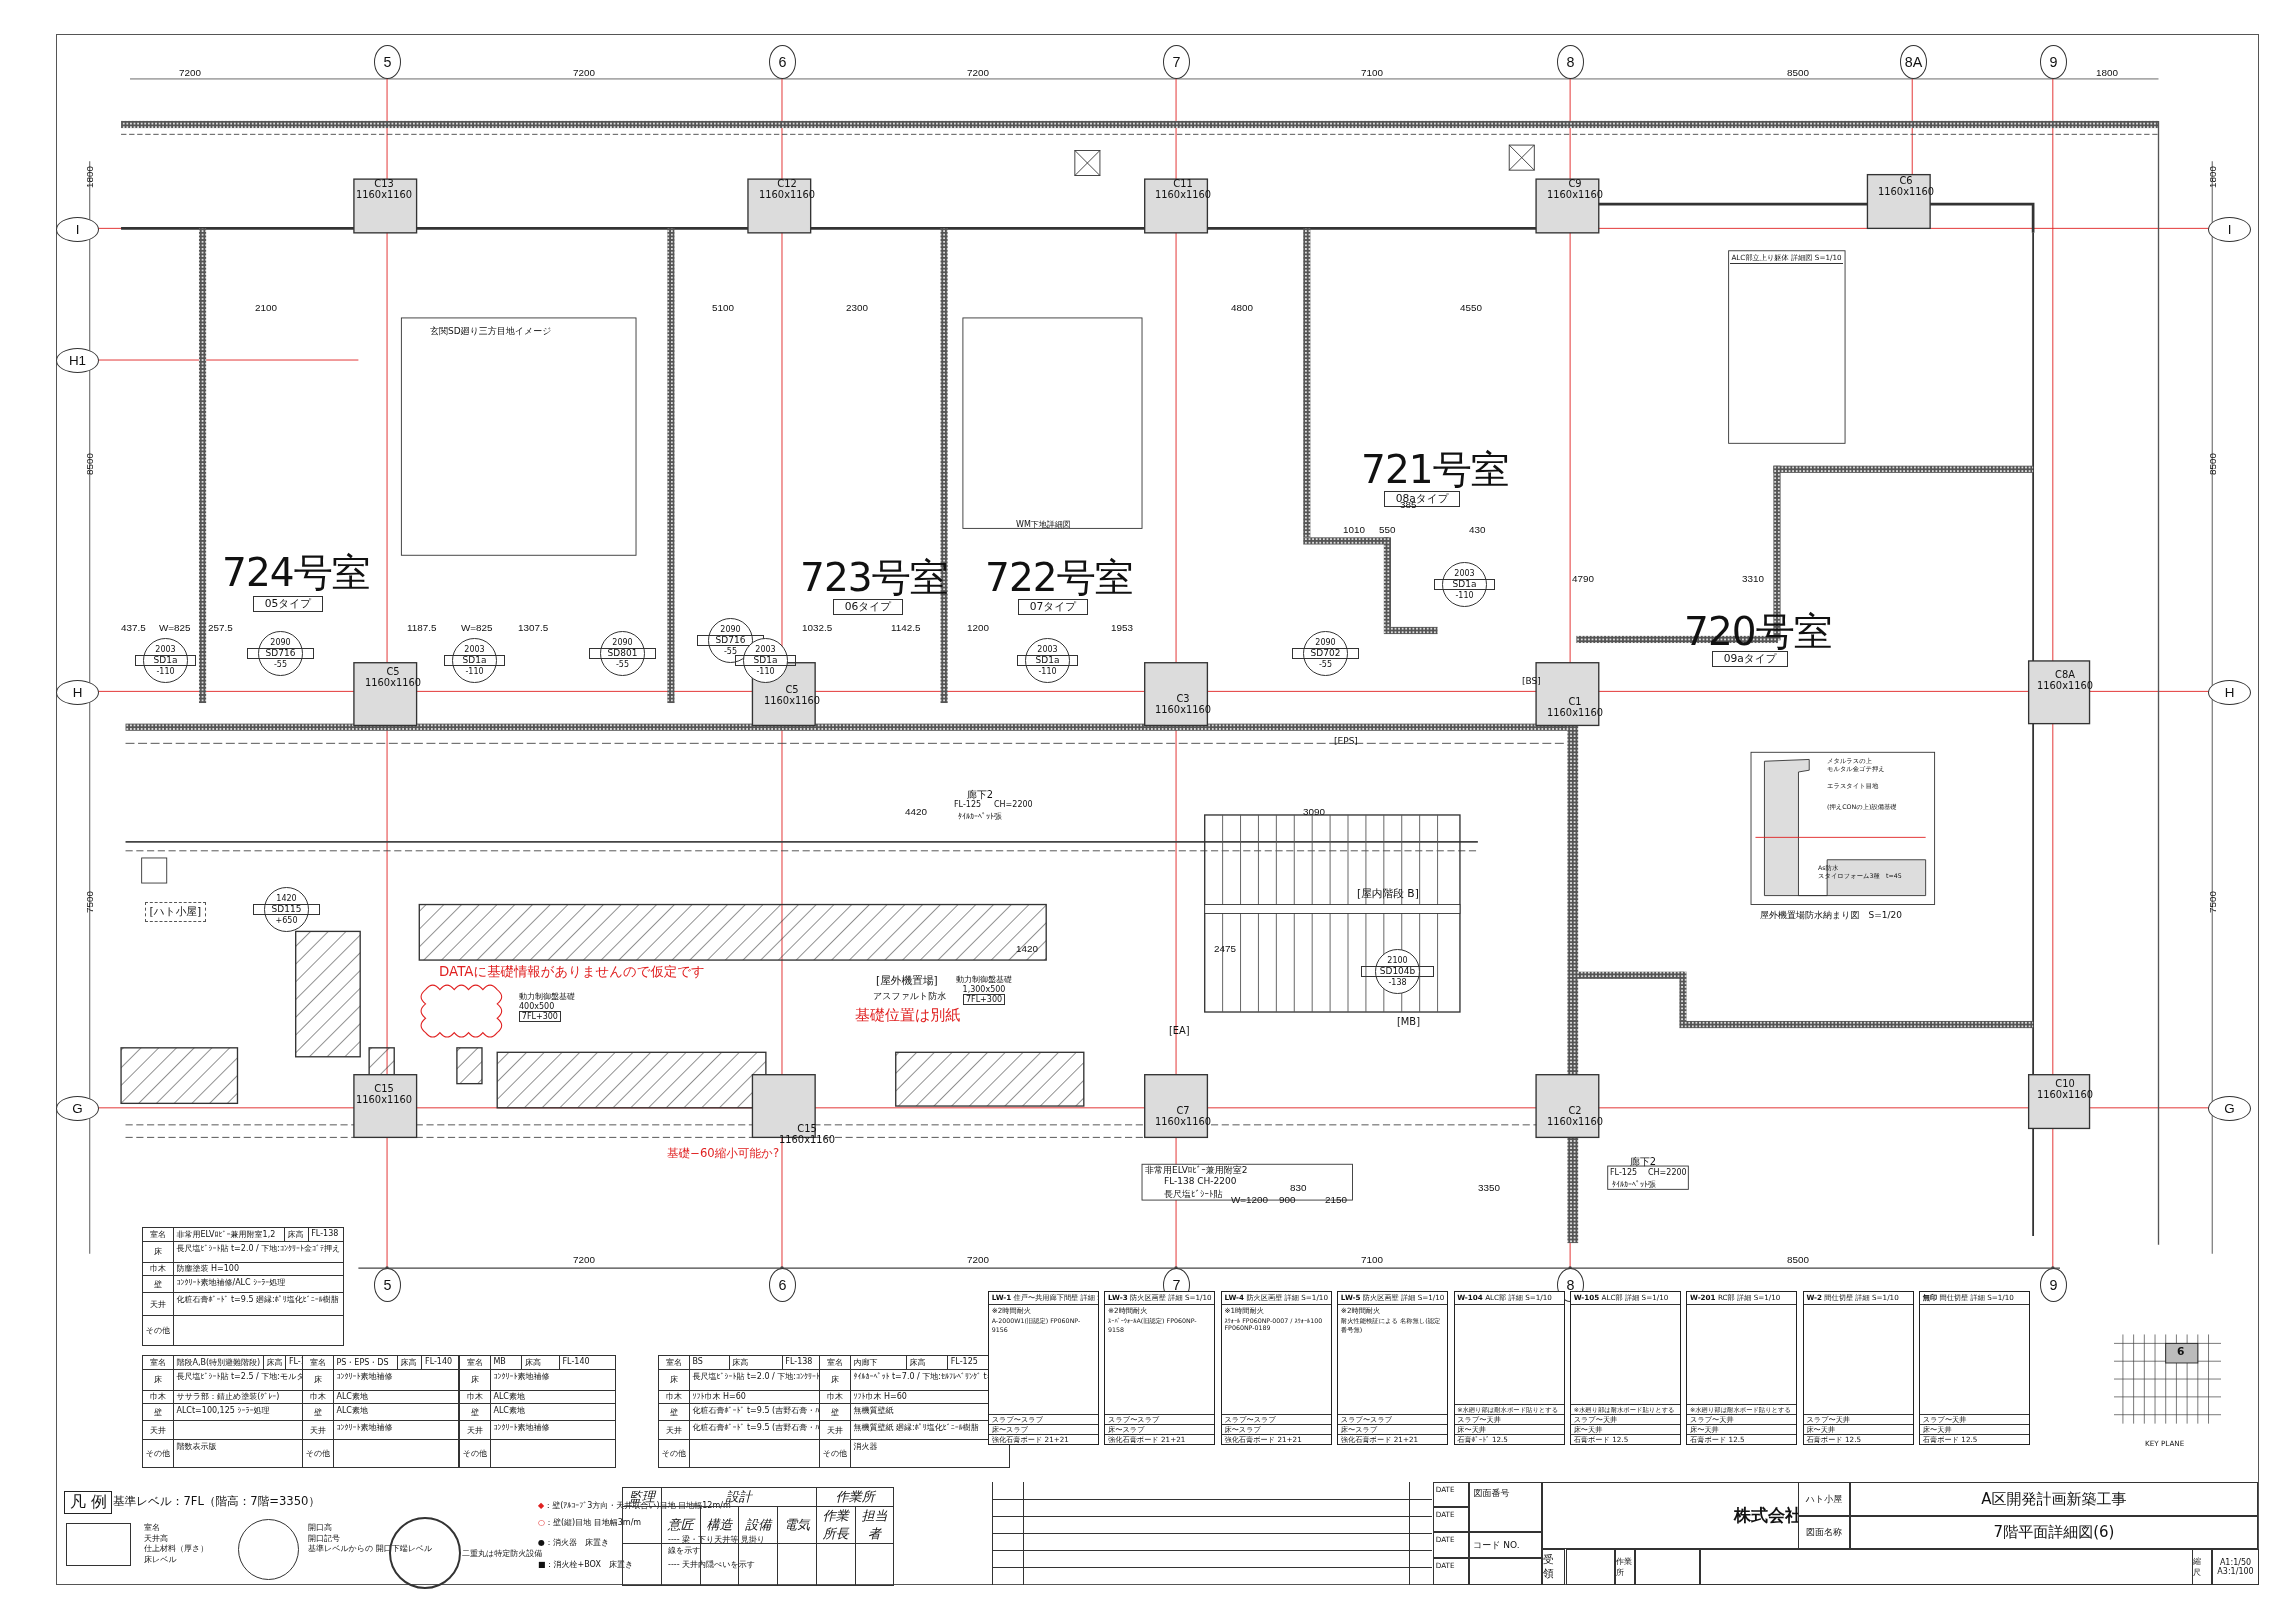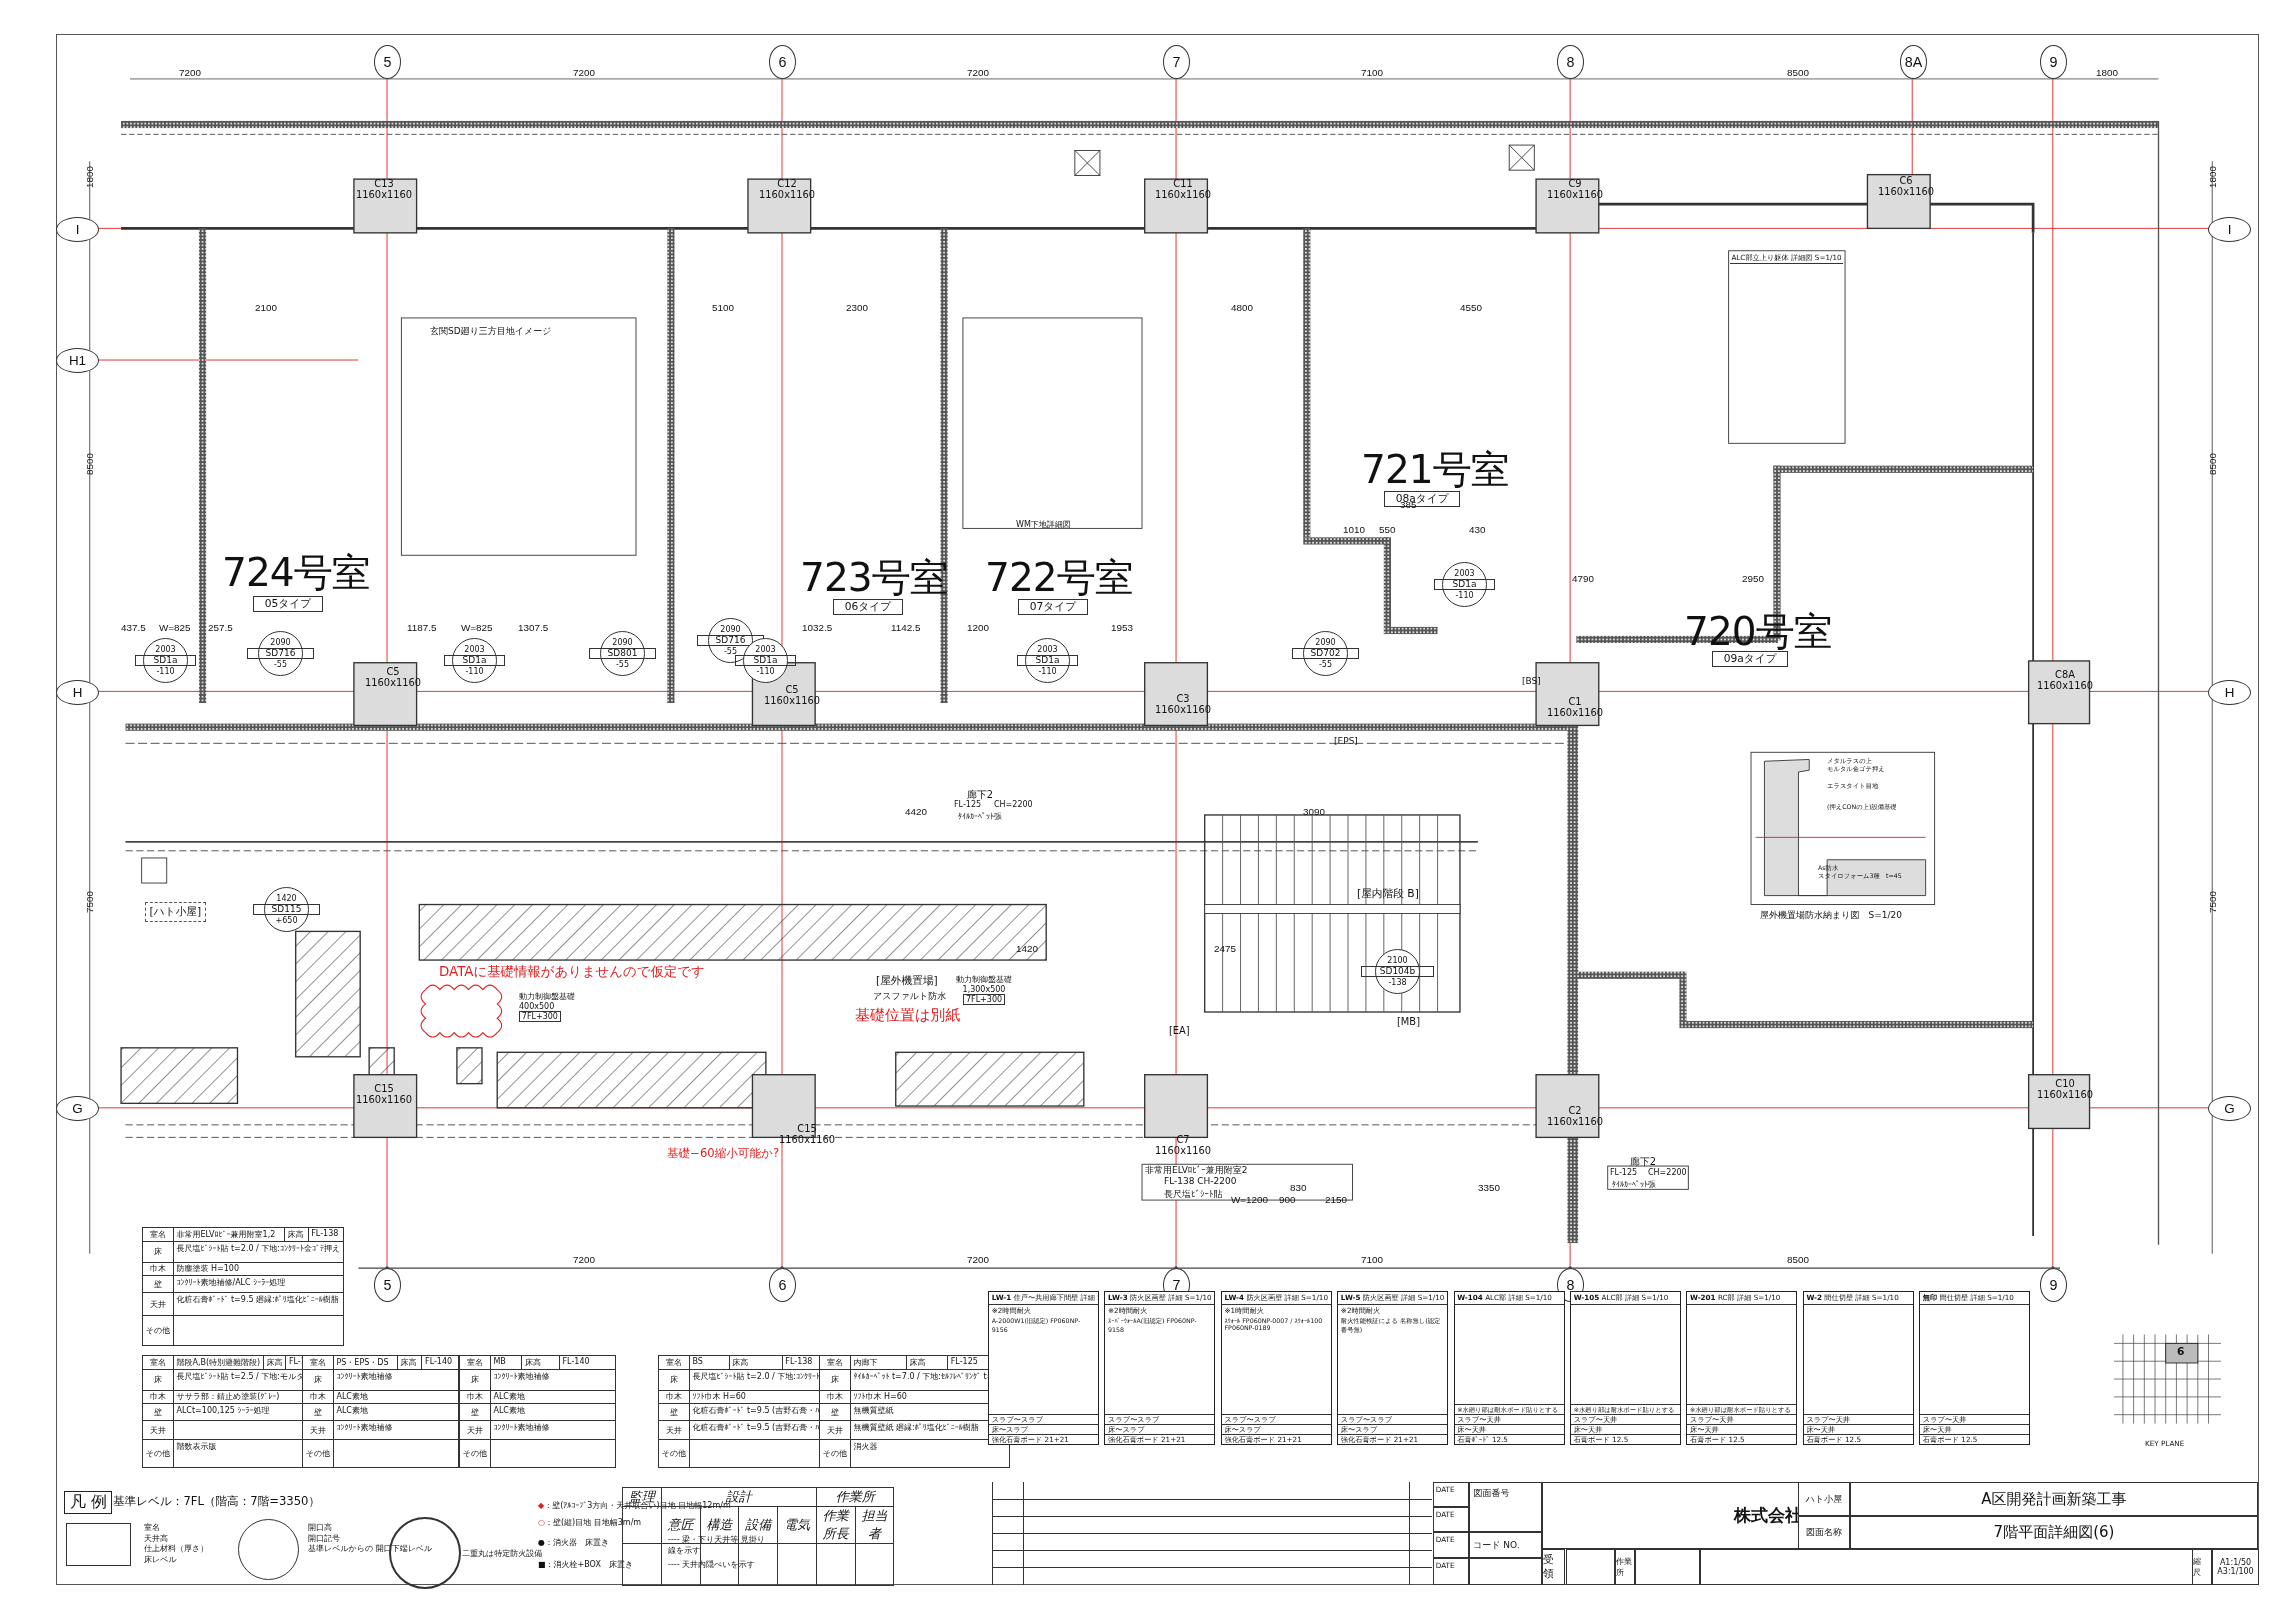--- a/index.html
+++ b/index.html
@@ -268,21 +268,21 @@
     <div>1160x1160</div>
   </div>
 <div class="col-label" style="left:356px;top:1084px">
     <div>C15</div>
     <div>1160x1160</div>
   </div>
 <div class="col-label" style="left:779px;top:1124px">
     <div>C15</div>
     <div>1160x1160</div>
   </div>
-<div class="col-label" style="left:1155px;top:1135px">
+<div class="col-label" style="left:1155px;top:1106px">
     <div>C7</div>
     <div>1160x1160</div>
   </div>
 <div class="col-label" style="left:1547px;top:1106px">
     <div>C2</div>
     <div>1160x1160</div>
   </div>
 <div class="col-label" style="left:2037px;top:1079px">
     <div>C10</div>
     <div>1160x1160</div>
@@ -393,21 +393,21 @@
 <div class="dim" style="left:518px;top:622px">1307.5</div>
 <div class="dim" style="left:802px;top:622px">1032.5</div>
 <div class="dim" style="left:891px;top:622px">1142.5</div>
 <div class="dim" style="left:967px;top:622px">1200</div>
 <div class="dim" style="left:1111px;top:622px">1953</div>
 <div class="dim" style="left:1343px;top:524px">1010</div>
 <div class="dim" style="left:1379px;top:524px">550</div>
 <div class="dim" style="left:1400px;top:499px">385</div>
 <div class="dim" style="left:1469px;top:524px">430</div>
 <div class="dim" style="left:1572px;top:573px">4790</div>
-<div class="dim" style="left:1742px;top:573px">2950</div>
+<div class="dim" style="left:1742px;top:573px">3310</div>
 <div class="dim" style="left:1290px;top:1182px">830</div>
 <div class="dim" style="left:1231px;top:1194px">W=1200</div>
 <div class="dim" style="left:1279px;top:1194px">900</div>
 <div class="dim" style="left:1325px;top:1194px">2150</div>
 <div class="dim" style="left:1478px;top:1182px">3350</div>
 <div class="dim" style="left:255px;top:302px">2100</div>
 <div class="dim" style="left:712px;top:302px">5100</div>
 <div class="dim" style="left:846px;top:302px">2300</div>
 <div class="dim" style="left:1231px;top:302px">4800</div>
 <div class="dim" style="left:1460px;top:302px">4550</div>

